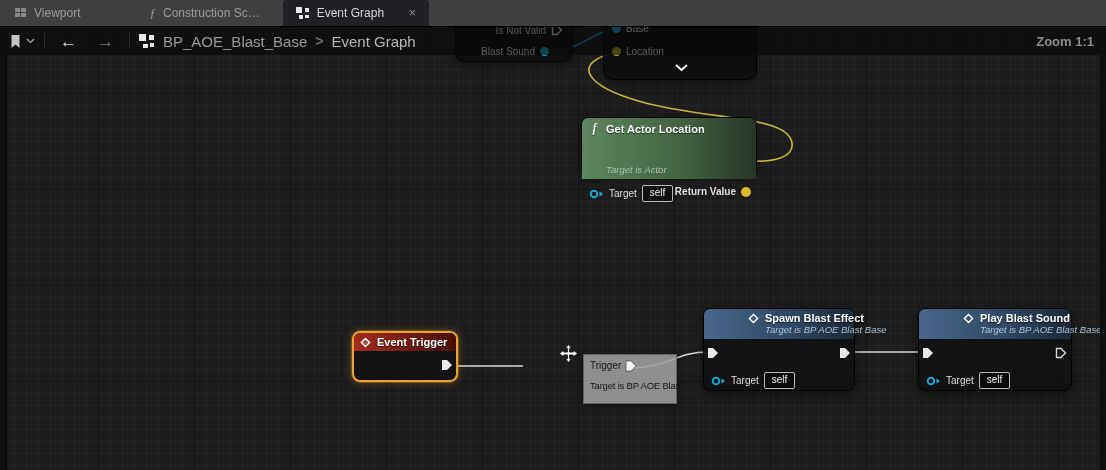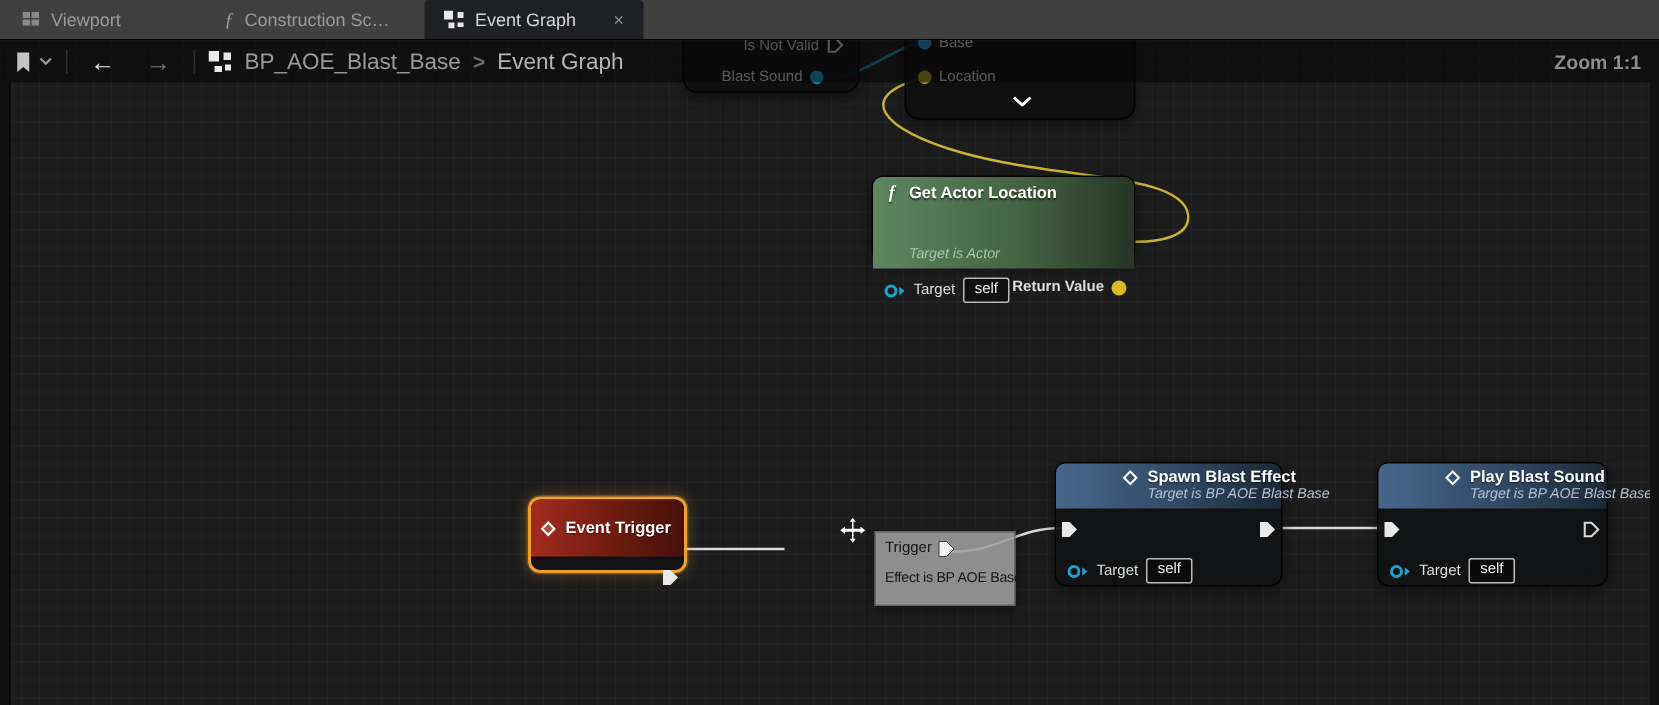--- a/index.html
+++ b/index.html
@@ -179,21 +179,21 @@
           <span class="selfbox">self</span>
         </div>
         <div class="pinrow" style="right:5px; top:7px; font-weight:bold;">
           <span>Return Value</span>
           <span class="cpin" style="background:#d9b926; width:10px; height:10px;"></span>
         </div>
       </div>
     </div>
 
     <div class="node selected" style="left:352px; top:304px; width:106px; height:51px;">
-      <div class="nhead red" style="padding:13px 6px;">
+      <div class="nhead red" style="padding:3px 6px;">
         <div class="l1">
           <svg class="diamond" viewBox="0 0 11 11">
             <rect x="2.6" y="2.6" width="5.8" height="5.8" transform="rotate(45 5.5 5.5)" fill="rgba(255,255,255,0.18)" stroke="#fff" stroke-width="1.4"></rect>
           </svg>
           <span>Event Trigger</span>
           <span class="red-square"></span>
         </div>
       </div>
       <div class="nbody" style="height:26px;">
         <svg class="execpin" style="right:3px; top:8px;" viewBox="0 0 12 12">
@@ -285,21 +285,21 @@
       <span class="zoomlabel">Zoom 1:1</span>
     </div>
 
     <div class="tooltip">
       <div class="t1">
         <span>Trigger</span>
         <svg class="execpin" viewBox="0 0 12 12">
           <polygon points="1,1 6,1 11,6 6,11 1,11" fill="#f2f2f2" stroke="#333" stroke-width="0.6"></polygon>
         </svg>
       </div>
-      <div class="t2">Effect is BP AOE Base</div>
+      <div class="t2">Target is BP AOE Blast</div>
     </div>
 
     <svg class="cursor-move" width="19" height="19" viewBox="0 0 20 20">
       <path d="M10 0.5 L13 4.5 H11 V8.5 H15 V6.5 L19.5 10 L15 13.5 V11.5 H11 V15.5 H13 L10 19.5 L7 15.5 H9 V11.5 H5 V13.5 L0.5 10 L5 6.5 V8.5 H9 V4.5 H7 Z" fill="#fff" stroke="#1a1a1a" stroke-width="0.9"></path>
     </svg>
 
   </div>
 </div>
 
 </body></html>

